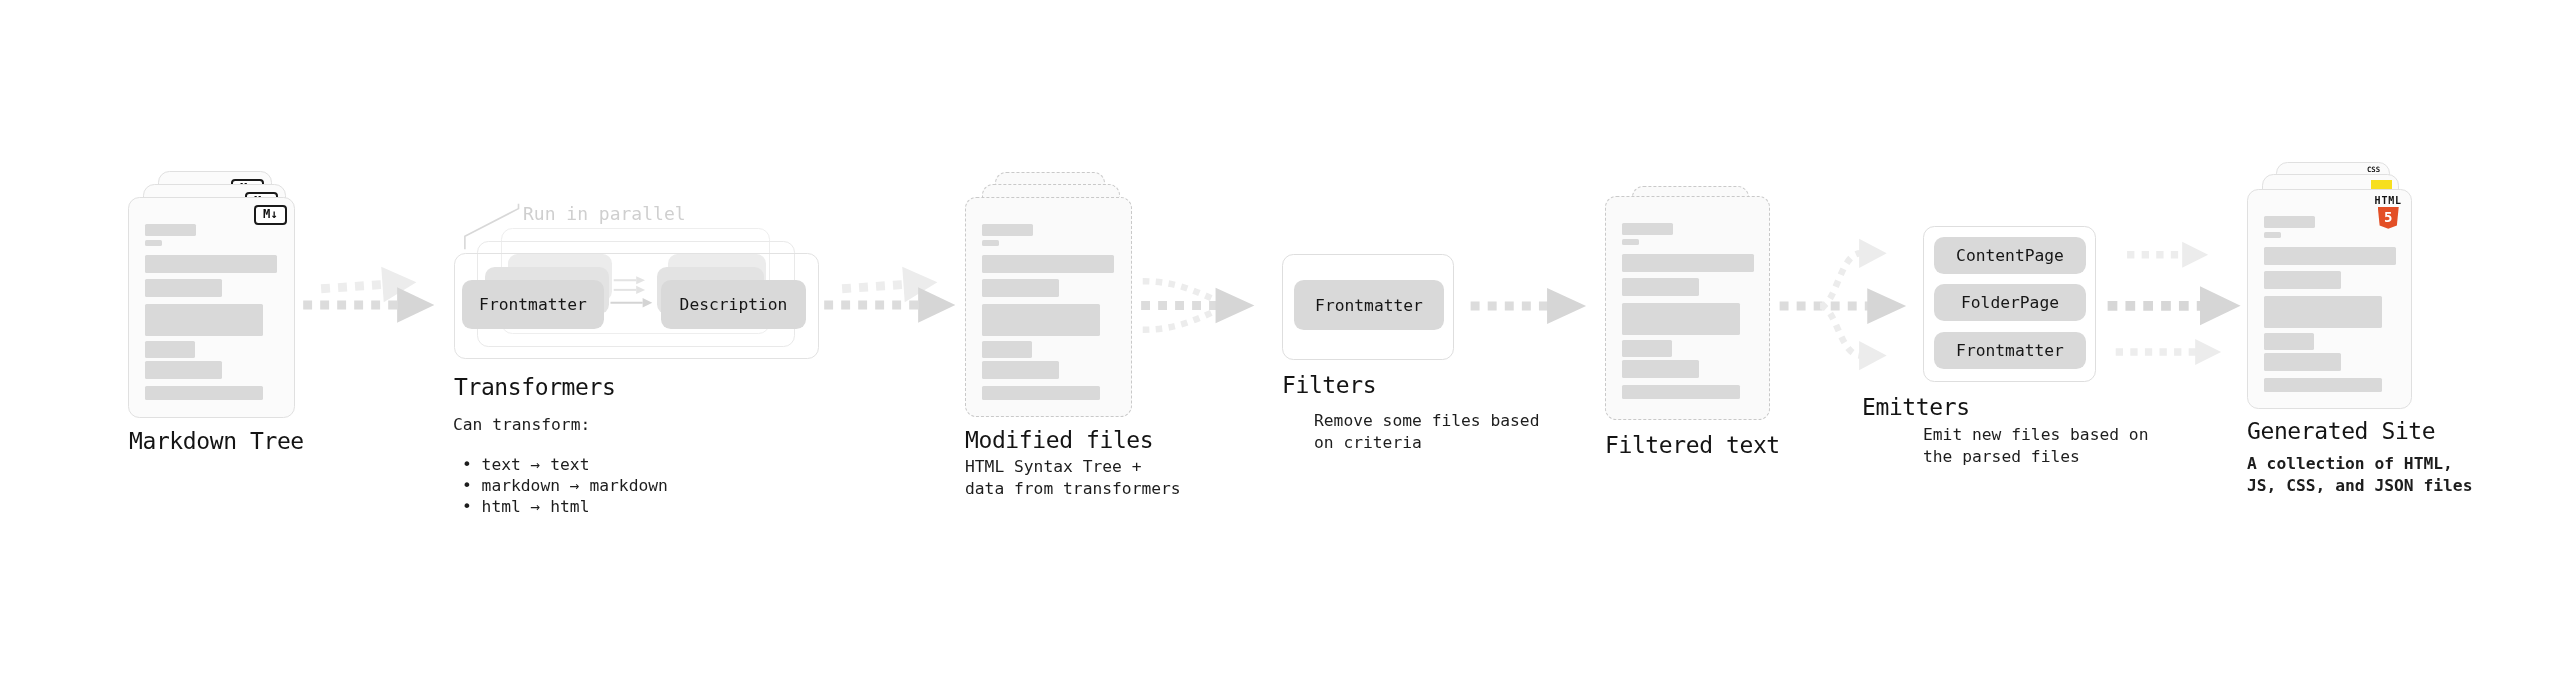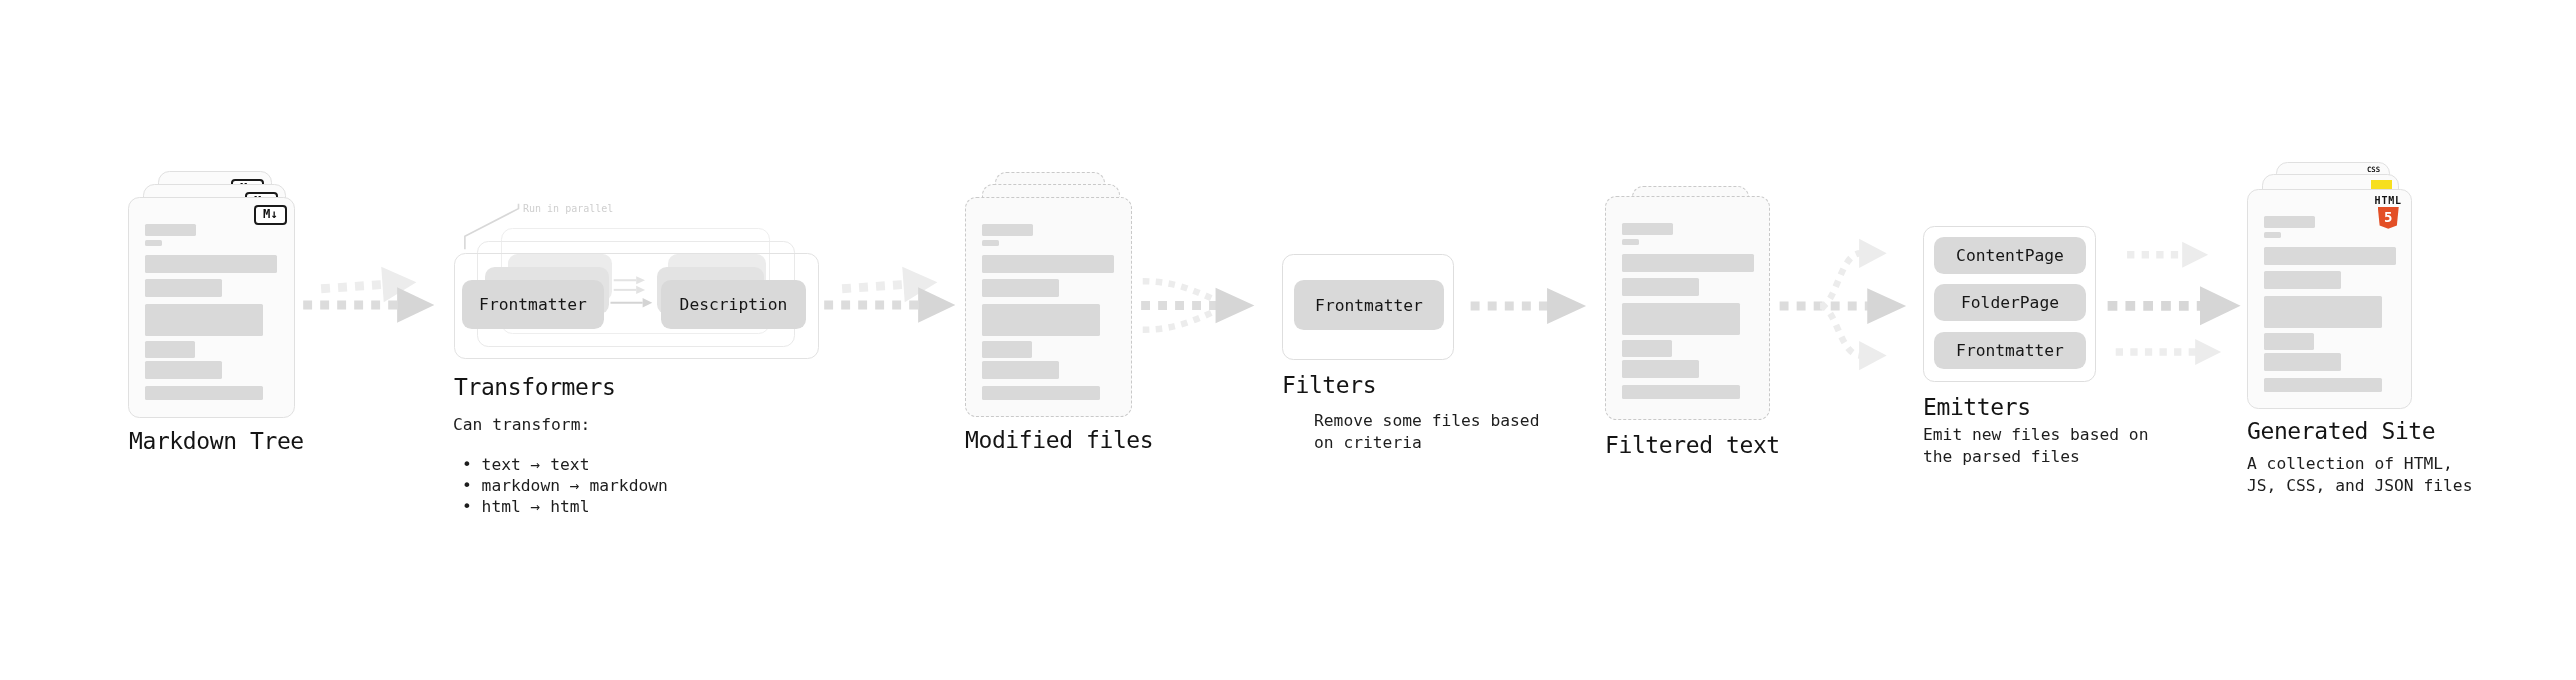--- a/index.html
+++ b/index.html
@@ -26,21 +26,21 @@
   .frame{position:absolute;border:1.6px solid #e2e2e2;border-radius:11.4px;box-sizing:border-box;background:transparent;}
   .chip{position:absolute;background:#d9d9d9;border-radius:9.8px;color:#161616;font-size:16.3px;
         display:flex;align-items:center;justify-content:center;box-sizing:border-box;white-space:nowrap;}
   .ghost{position:absolute;border-radius:9.8px;}
   .groupbox{position:absolute;border:1.6px solid #dedede;border-radius:11.4px;background:#fff;box-sizing:border-box;}
   
   .stage-title{position:absolute;font-size:23px;font-weight:500;color:#141414;letter-spacing:-0.4px;white-space:nowrap;}
   .stage-sub{position:absolute;font-size:16.3px;color:#1d1d1d;line-height:22px;white-space:pre-line;}
   .bullets{position:absolute;font-size:16.3px;color:#1d1d1d;line-height:21px;white-space:nowrap;}
   .bullet-line::before{content:"• ";}
-  .note{position:absolute;font-size:10px;color:#cfcfcf;white-space:nowrap;}
+  .note{position:absolute;font-size:18px;color:#cfcfcf;white-space:nowrap;}
   .arrow{position:absolute;}
   
   .dash-m{stroke:#dcdcdc;stroke-width:11;stroke-dasharray:11 10;fill:none;}
   .dash-l{stroke:#ededed;stroke-width:11;stroke-dasharray:11 10;fill:none;}
   .dash-c{stroke:#ececec;stroke-width:8;stroke-dasharray:8 8;fill:none;}
   .dash-s{stroke:#ededed;stroke-width:9;stroke-dasharray:9 9;fill:none;}
   .dash-mid{stroke:#d7d7d7;stroke-width:12;stroke-dasharray:12 10;fill:none;}
   .head-m{fill:#d6d6d6;}
   .head-l{fill:#ececec;}
 </style>
@@ -130,20 +130,22 @@
         <div class="bar" style="width: 17px; height: 5.7px; margin-bottom: 9px;"></div>
         <div class="bar" style="width: 132px; height: 18px; margin-bottom: 6.5px;"></div>
         <div class="bar" style="width: 77px; height: 18px; margin-bottom: 6.5px;"></div>
         <div class="bar" style="width: 118px; height: 32px; margin-bottom: 4.9px;"></div>
         <div class="bar" style="width: 50px; height: 17px; margin-bottom: 3.3px;"></div>
         <div class="bar" style="width: 77px; height: 18px; margin-bottom: 6.5px;"></div>
         <div class="bar" style="width: 118px; height: 14.6px; margin-bottom: 0px;"></div>
       </div>
   </div>
   <div class="stage-title" style="left:965px;top:427px;">Modified files</div>
+  <div class="stage-sub" style="left:965px;top:456px;">HTML Syntax Tree +
+data from transformers</div>
 
   <svg class="arrow" style="left:1136px;top:261px;" width="130" height="89" viewBox="0 0 160 110">
     <path class="dash-c" d="M8,25 C50,25 74,38 102,50"></path>
     <path class="dash-c" d="M8,85 C50,85 74,72 102,60"></path>
     <line class="dash-m" x1="6" y1="55" x2="100" y2="55"></line>
     <polygon class="head-m" points="98,33 98,77 146,55"></polygon>
   </svg>
 
   <div class="groupbox" style="left:1282px;top:254px;width:172px;height:106px;"></div>
   <div class="chip" style="left:1294px;top:280px;width:150px;height:50px;">Frontmatter</div>
@@ -177,21 +179,21 @@
     <polygon class="head-l" points="100,8 100,44 134,26"></polygon>
     <path class="dash-c" d="M52,91 C72,91 76,152 102,152"></path>
     <polygon class="head-l" points="100,134 100,170 134,152"></polygon>
     <polygon class="head-m" points="110,69 110,113 158,91"></polygon>
   </svg>
 
   <div class="groupbox" style="left:1923px;top:226px;width:173px;height:156px;"></div>
   <div class="chip" style="left:1934px;top:237px;width:152px;height:37px;">ContentPage</div>
   <div class="chip" style="left:1934px;top:284px;width:152px;height:37px;border-radius:10px;">FolderPage</div>
   <div class="chip" style="left:1934px;top:332px;width:152px;height:37px;">Frontmatter</div>
-  <div class="stage-title" style="left:1923px;top:394px;text-align:right;">Emitters</div>
+  <div class="stage-title" style="left:1862px;top:394px;text-align:right;">Emitters</div>
   <div class="stage-sub" style="left:1923px;top:424px;">Emit new files based on
 the parsed files</div>
 
   <svg class="arrow" style="left:2106px;top:240px;" width="154" height="130" viewBox="0 0 190 160">
     <line class="dash-s" x1="26" y1="18" x2="96" y2="18"></line>
     <polygon class="head-l" points="94,2 94,34 126,18"></polygon>
     <line class="dash-mid" x1="2" y1="81" x2="118" y2="81"></line>
     <polygon class="head-m" points="116,57 116,105 166,81"></polygon>
     <line class="dash-s" x1="12" y1="138" x2="112" y2="138"></line>
     <polygon class="head-l" points="110,122 110,154 142,138"></polygon>
@@ -216,17 +218,17 @@
         <div class="bar" style="width: 17px; height: 5.7px; margin-bottom: 9px;"></div>
         <div class="bar" style="width: 132px; height: 18px; margin-bottom: 6.5px;"></div>
         <div class="bar" style="width: 77px; height: 18px; margin-bottom: 6.5px;"></div>
         <div class="bar" style="width: 118px; height: 32px; margin-bottom: 4.9px;"></div>
         <div class="bar" style="width: 50px; height: 17px; margin-bottom: 3.3px;"></div>
         <div class="bar" style="width: 77px; height: 18px; margin-bottom: 6.5px;"></div>
         <div class="bar" style="width: 118px; height: 14.6px; margin-bottom: 0px;"></div>
       </div>
   </div>
   <div class="stage-title" style="left:2247px;top:418px;">Generated Site</div>
-  <div class="stage-sub" style="left:2247px;top:453px;">A collection of HTML,
+  <div class="stage-sub" style="left:2247px;top:453px;font-weight:bold;">A collection of HTML,
 JS, CSS, and JSON files</div>
 
 </div>
 
 
 </body></html>

